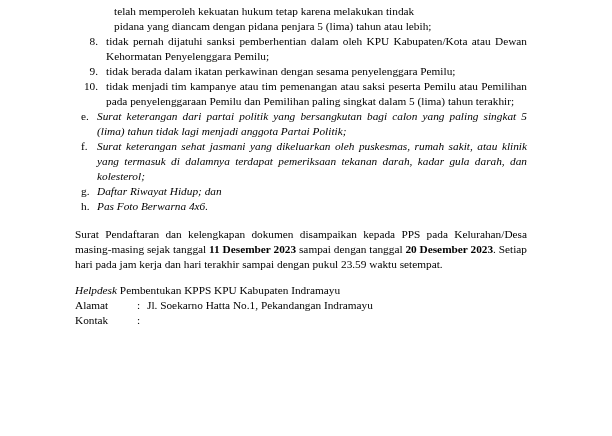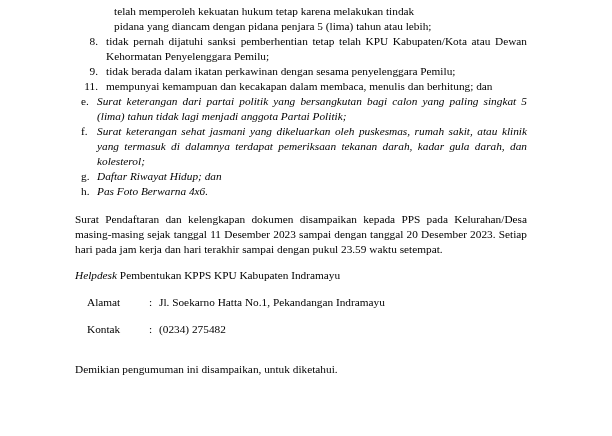--- a/index.html
+++ b/index.html
@@ -74,27 +74,27 @@
     font-style: italic;
   }
 
   .para {
     margin: 0;
     text-align: justify;
   }
   .spacer-md { height: 11px; }
   .spacer-lg { height: 13px; }
 
-  b { font-weight: normal; }
+  b { font-weight: bold; }
   i { font-style: italic; }
 
   
   .contact-row {
     display: flex;
-    margin: 12px;
+    margin: 0;
   }
   .contact-row .label {
     flex: 0 0 62px;
   }
   .contact-row .colon {
     flex: 0 0 10px;
   }
   .contact-row .value {
     flex: 1 1 auto;
   }
@@ -103,33 +103,33 @@
 <body>
 
 <div class="page">
   <div class="content">
 
     <div class="cont-line">telah memperoleh kekuatan hukum tetap karena melakukan tindak</div>
     <div class="cont-line">pidana yang diancam dengan pidana penjara 5 (lima) tahun atau lebih;</div>
 
     <div class="num-item">
       <span class="num">8.</span>
-      <span class="txt">tidak pernah dijatuhi sanksi pemberhentian tetap telah KPU Kabupaten/Kota atau Dewan Kehormatan Penyelenggara Pemilu;</span>
+      <span class="txt">tidak pernah dijatuhi sanksi pemberhentian dalam oleh KPU Kabupaten/Kota atau Dewan Kehormatan Penyelenggara Pemilu;</span>
     </div>
 
     <div class="num-item">
       <span class="num">9.</span>
       <span class="txt">tidak berada dalam ikatan perkawinan dengan sesama penyelenggara Pemilu;</span>
     </div>
 
+    <div class="num-item">
+      <span class="num">10.</span>
+      <span class="txt">tidak menjadi tim kampanye atau tim pemenangan atau saksi peserta Pemilu atau Pemilihan pada penyelenggaraan Pemilu dan Pemilihan paling singkat dalam 5 (lima) tahun terakhir;</span>
+    </div>
 
-    <div class="num-item">
-      <span class="num">11.</span>
-      <span class="txt">mempunyai kemampuan dan kecakapan dalam membaca, menulis dan berhitung; dan</span>
-    </div>
 
 
     <div class="let-item">
       <span class="let">e.</span>
       <span class="txt">Surat keterangan dari partai politik yang bersangkutan bagi calon yang paling singkat 5 (lima) tahun tidak lagi menjadi anggota Partai Politik;</span>
     </div>
 
     <div class="let-item">
       <span class="let">f.</span>
       <span class="txt">Surat keterangan sehat jasmani yang dikeluarkan oleh puskesmas, rumah sakit, atau klinik yang termasuk di dalamnya terdapat pemeriksaan tekanan darah, kadar gula darah, dan kolesterol;</span>
@@ -155,21 +155,19 @@
 
     <div class="contact-row">
       <span class="label">Alamat</span>
       <span class="colon">:</span>
       <span class="value">Jl. Soekarno Hatta No.1, Pekandangan Indramayu</span>
     </div>
 
     <div class="contact-row">
       <span class="label">Kontak</span>
       <span class="colon">:</span>
-      <span class="value">(0234) 275482</span>
     </div>
 
     <div class="spacer-lg"></div>
 
-    <p class="para">Demikian pengumuman ini disampaikan, untuk diketahui.</p>
 
   </div>
 </div>
 
 </body></html>

